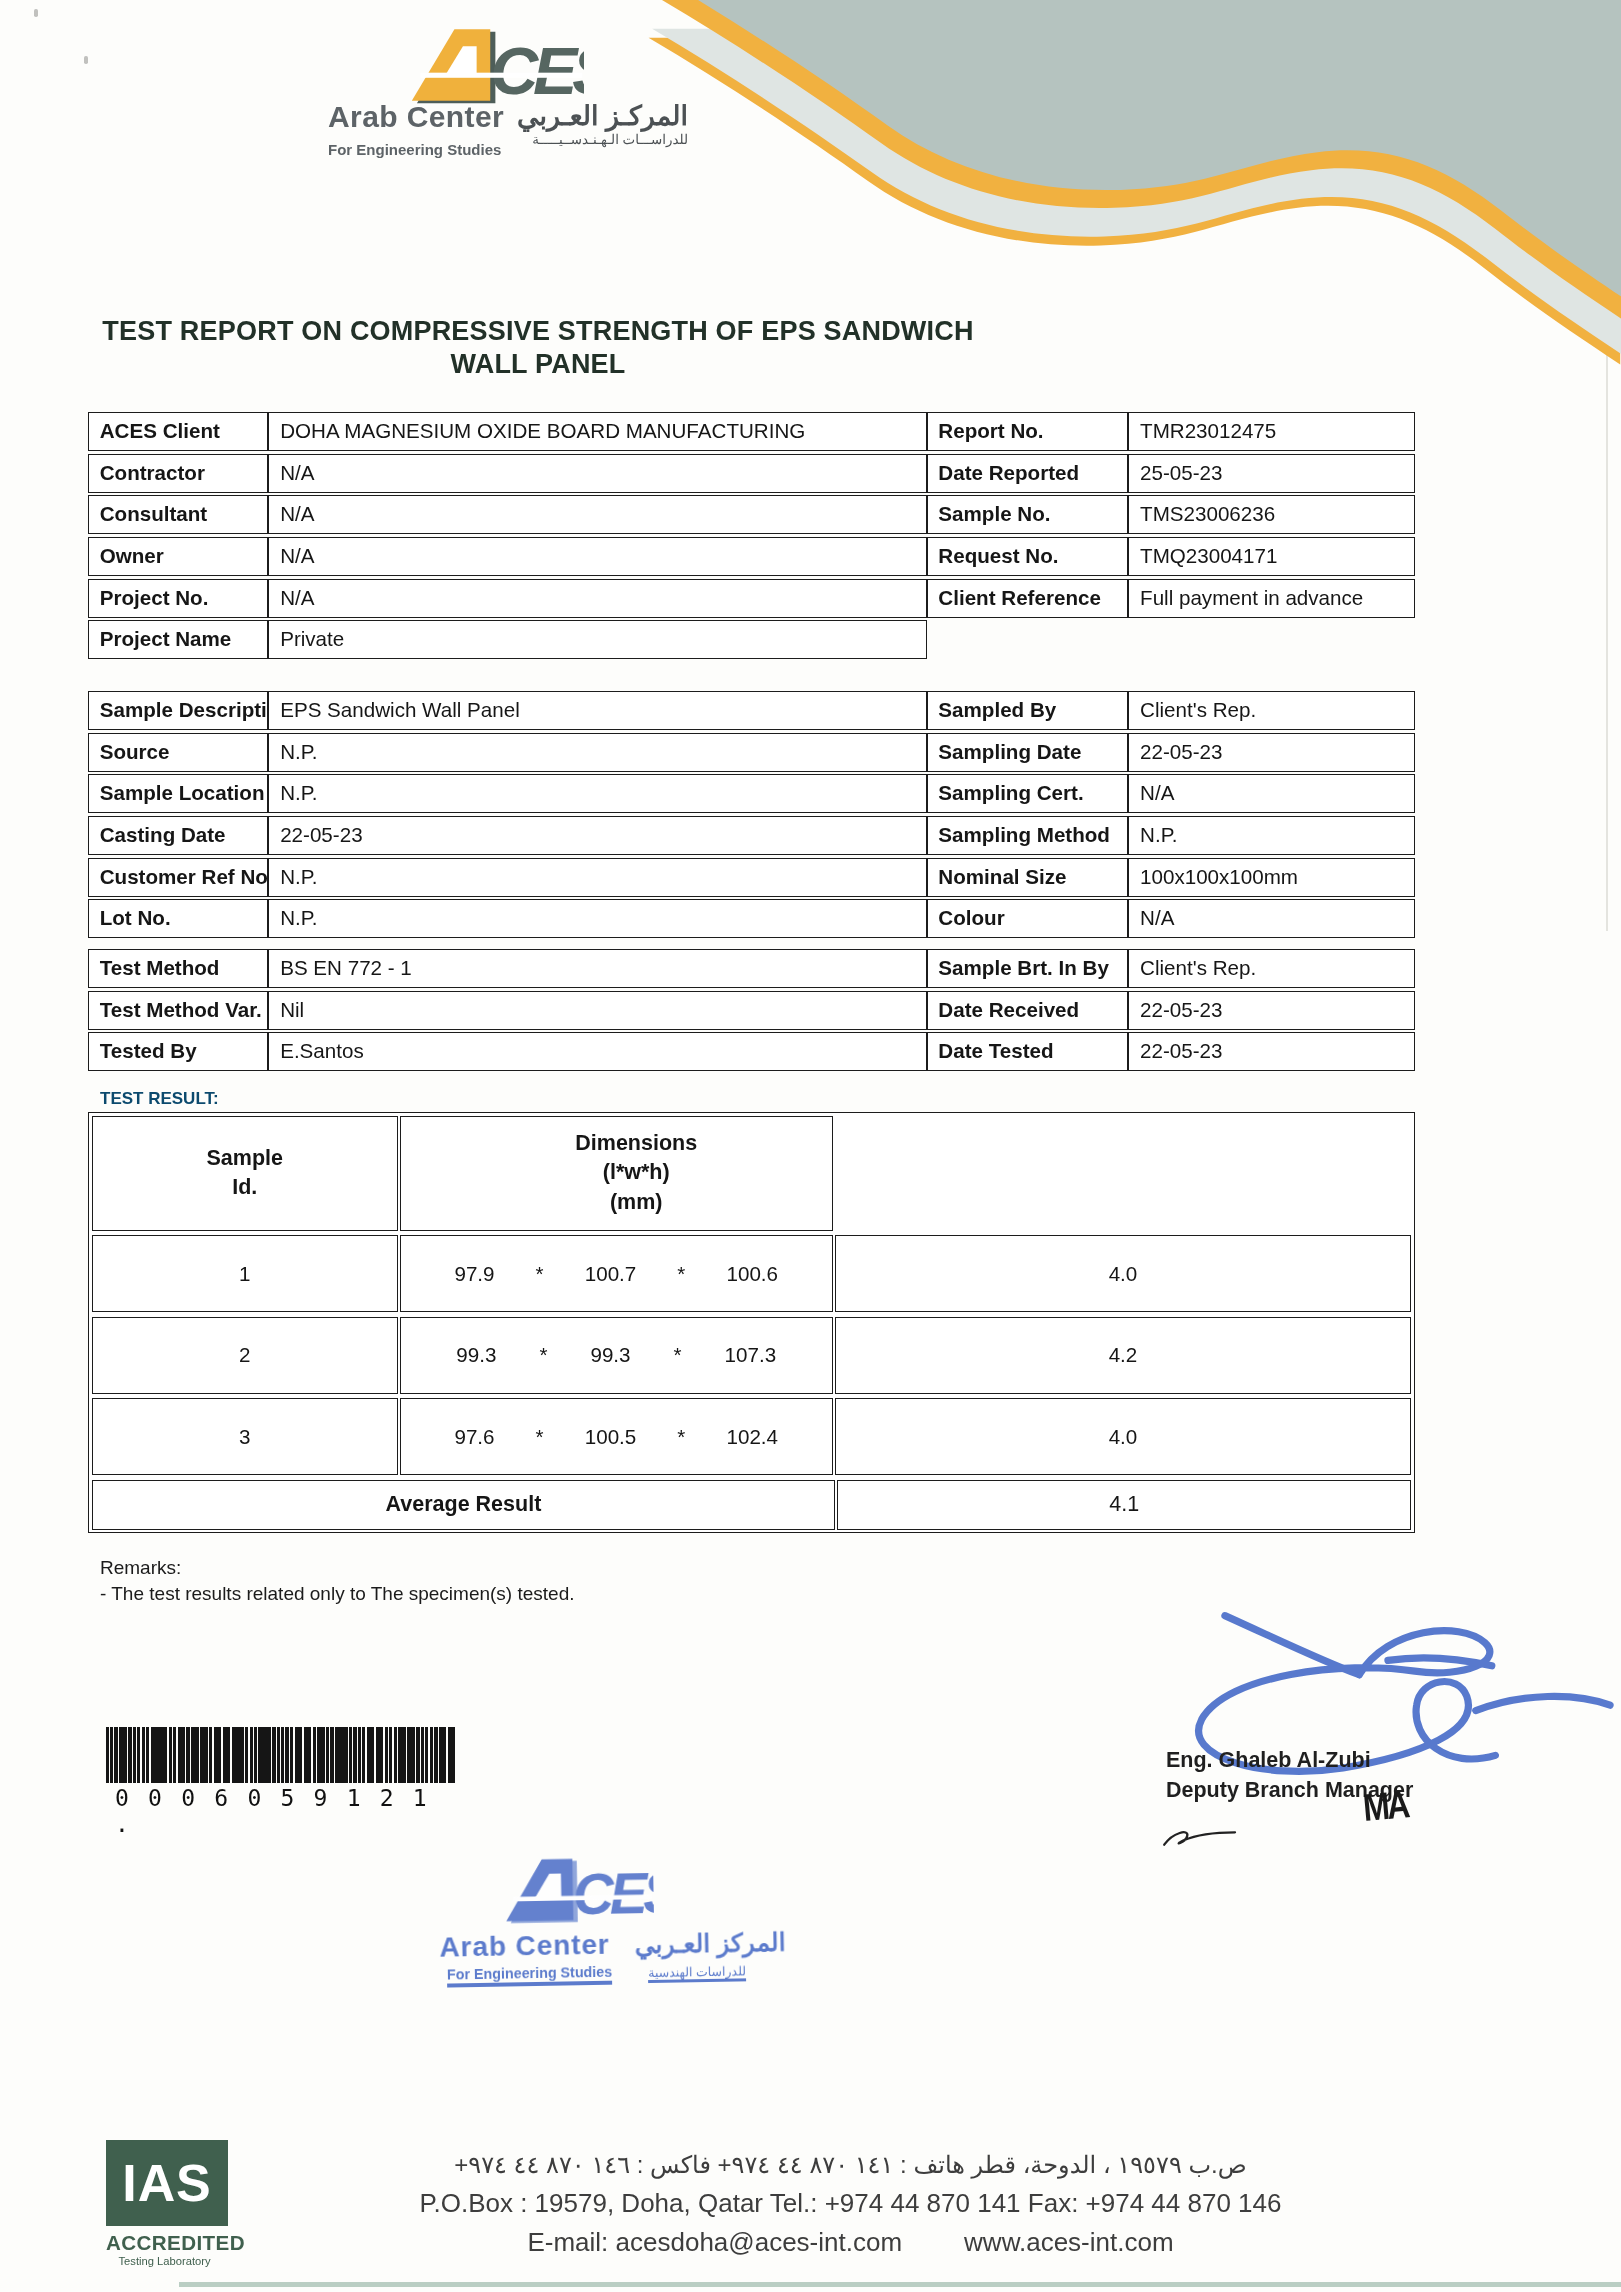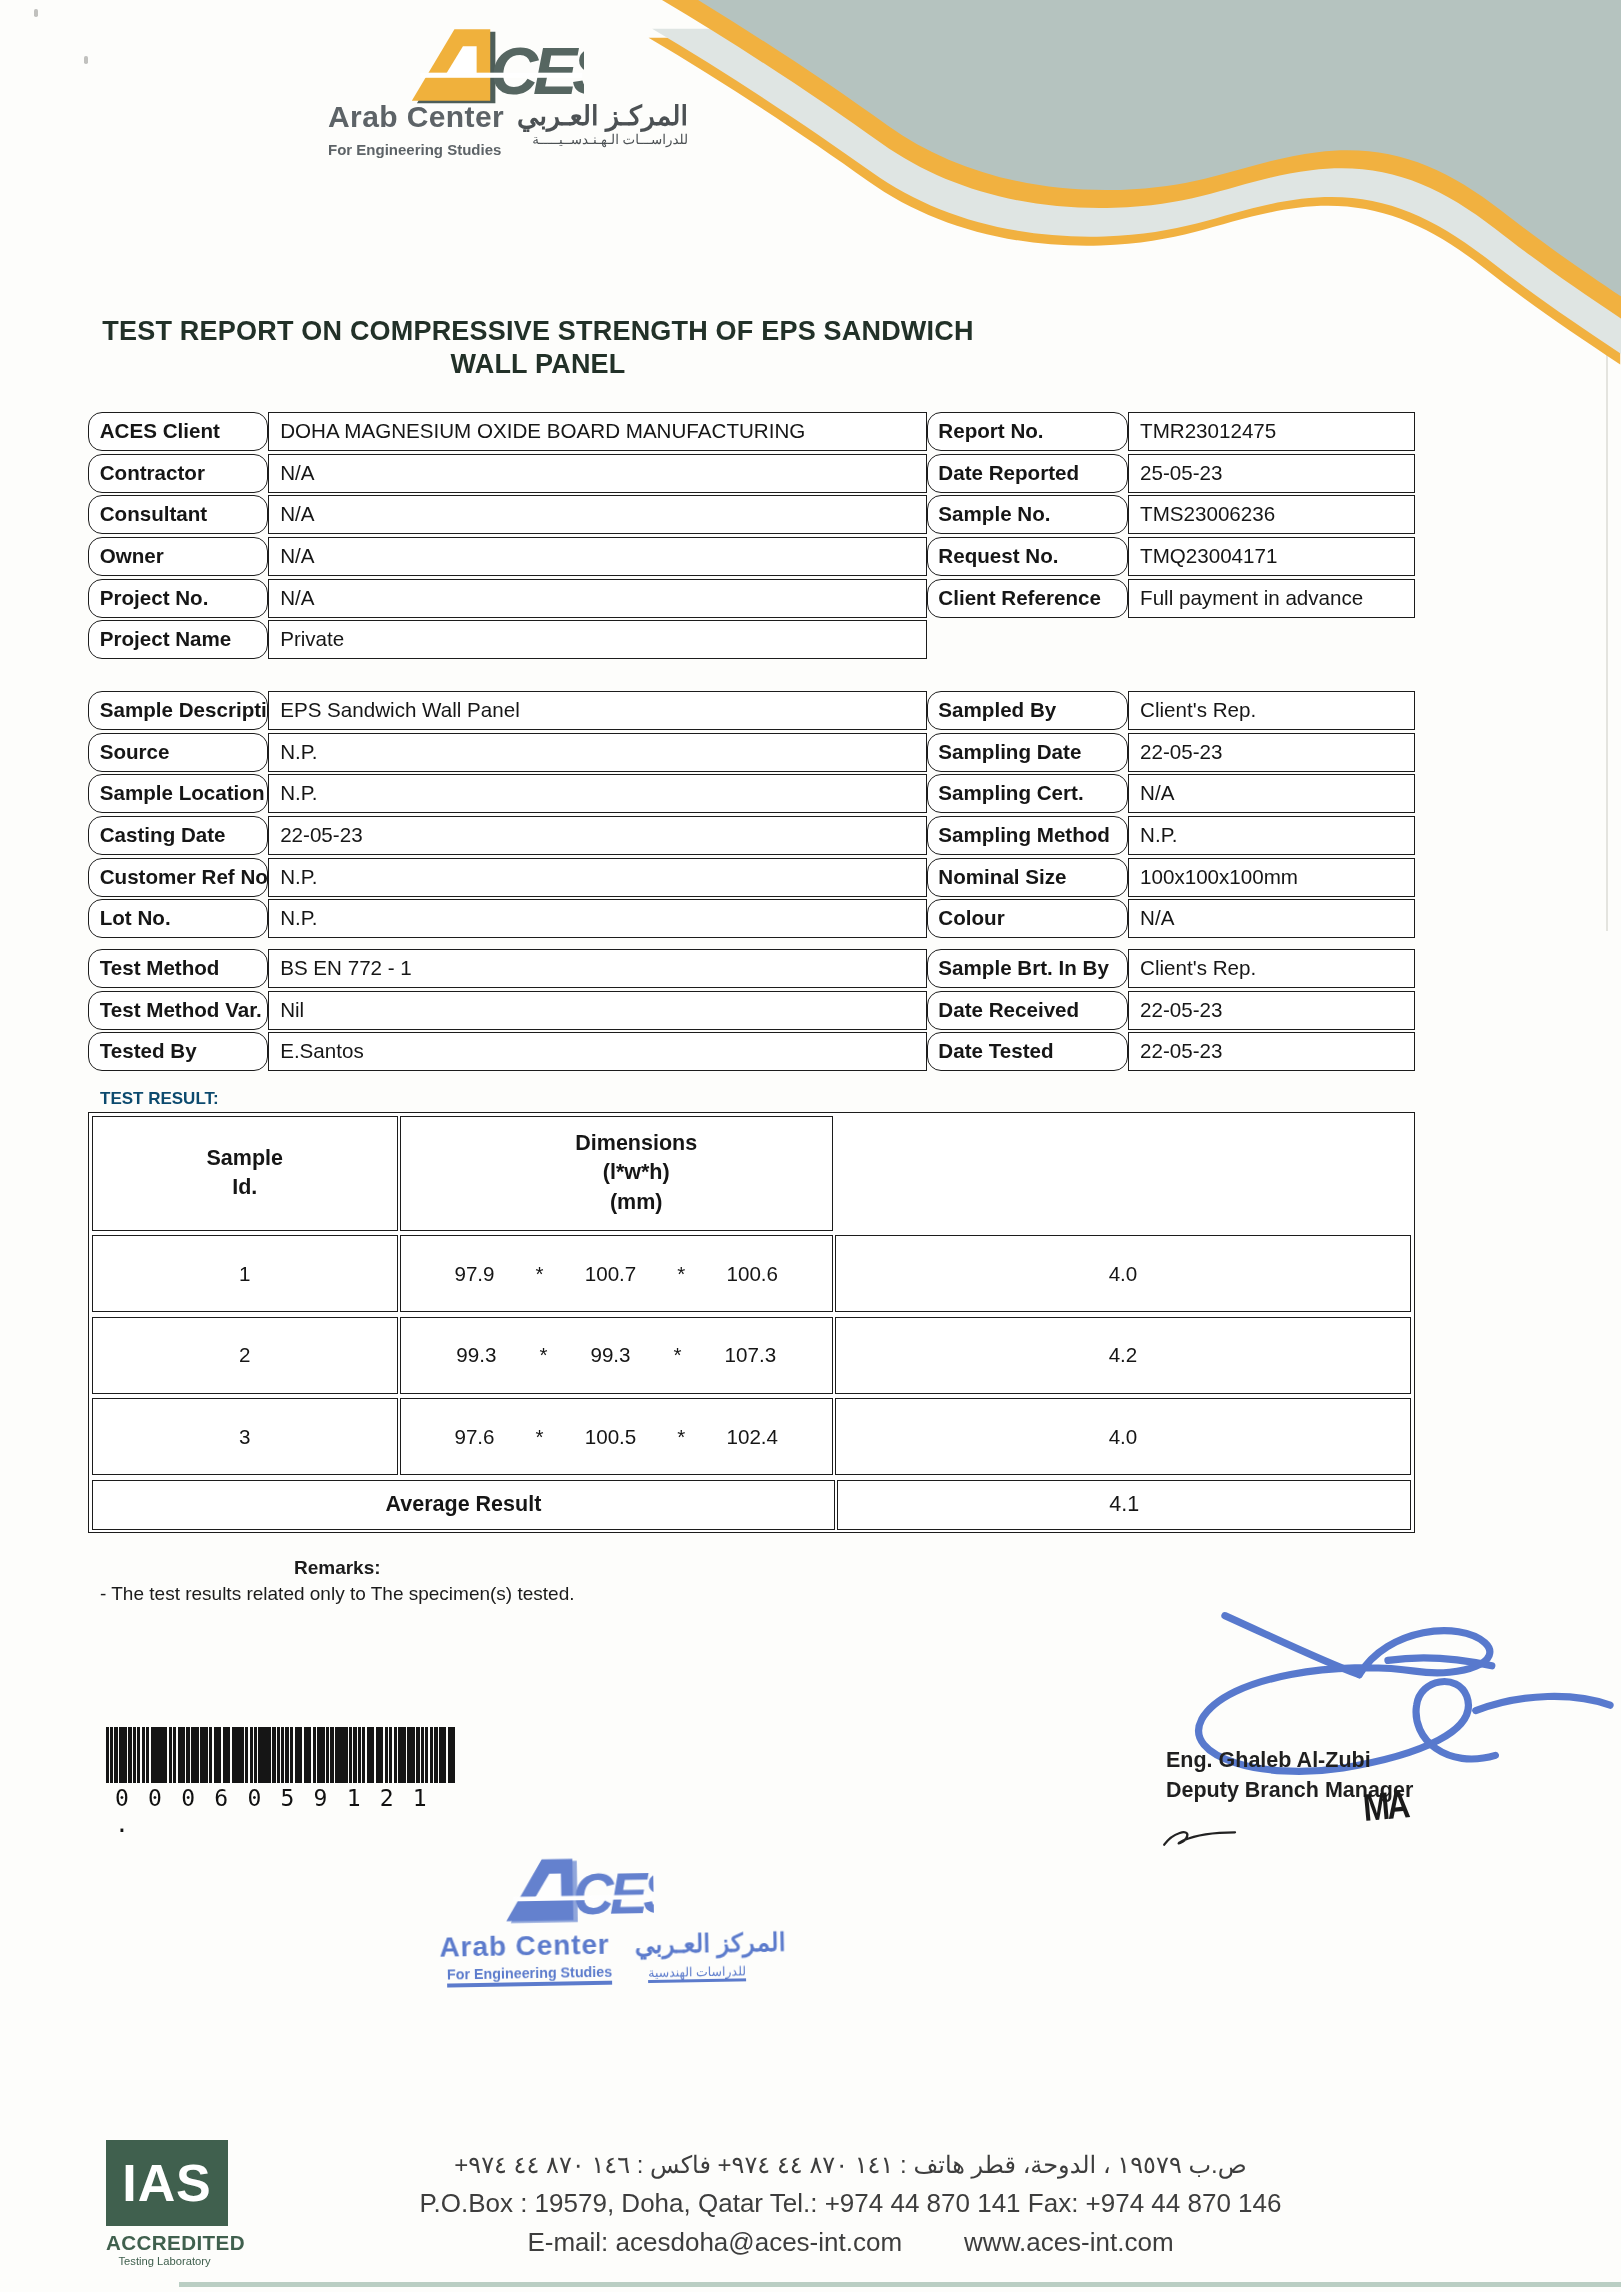--- a/index.html
+++ b/index.html
@@ -21,21 +21,21 @@
   .org-ar .nm{font-size:27px;font-weight:bold;}
   .org-ar .sub{font-size:13.4px;}
   
   .title{position:absolute;left:99px;top:315px;width:878px;text-align:center;
          color:#223128;font-size:27px;font-weight:bold;line-height:33px;letter-spacing:0.2px;}
   
   .itbl{position:absolute;left:88px;width:1327px;}
   .irow{display:flex;margin-bottom:2.7px;}
   .cell{box-sizing:border-box;border:1.8px solid #1c1c1c;height:39px;line-height:36px;
         padding-left:10.7px;background:#fff;font-size:20.6px;white-space:nowrap;overflow:hidden;}
-  .lab{font-weight:bold;border-radius:14px;}
+  .lab{font-weight:bold;}
   .w1{width:13.6%;}
   .w2{width:49.6%;}
   .w3{width:15.2%;}
   .w4{width:21.6%;}
   .noborder{border-color:transparent;background:transparent;}
   
   .section-label{position:absolute;left:100px;top:1089px;font-size:17px;font-weight:bold;color:#0c4a6e;}
   .rtbl-outer{position:absolute;left:88px;top:1112px;width:1327px;border:1.8px solid #1c1c1c;padding:2.7px;box-sizing:border-box;background:#fff;}
   .rrow{display:flex;gap:2px;margin-bottom:4.5px;}
   .rrow:last-child{margin-bottom:0;}
@@ -44,21 +44,21 @@
   .rc2{flex:0 0 32.8%;padding-left:40px;}
   .rc3{flex:1 1 auto;}
   .rhead .rc{height:115px;font-size:21.5px;font-weight:bold;text-align:center;line-height:29.6px;}
   .prel{white-space:pre-line;}
   .rdata .rc{height:77px;font-size:20.6px;}
   .dims{justify-content:space-evenly;padding:0 12.5px;}
   .ravglab{flex:0 0 calc(56% + 4.5px);font-weight:bold;font-size:21.5px;height:50px;}
   .ravgval{font-size:21.5px;height:50px;}
   
   .remarks{position:absolute;left:100px;top:1555px;font-size:19px;line-height:26px;color:#1b1b1b;}
-  .remarks .rl{font-weight:bold;text-align:center;}
+  .remarks .rl{font-weight:normal;}
   
   .sig-svg{position:absolute;left:1119px;top:1578px;}
   .sig-block{position:absolute;left:1166px;top:1745px;color:#1f1f1f;}
   .sig-block .nm,.sig-block .ti{font-size:21.5px;font-weight:bold;line-height:30px;}
   .squiggle{position:absolute;left:1160px;top:1827px;}
   .initials{position:absolute;left:1363px;top:1788px;font-size:32px;font-weight:bold;
             transform:rotate(-5deg) scaleY(1.2);color:#1a1a1a;letter-spacing:-2.7px;}
   
   .barcode{position:absolute;left:106px;top:1727px;width:351px;}
   .bars{height:56px;background:

